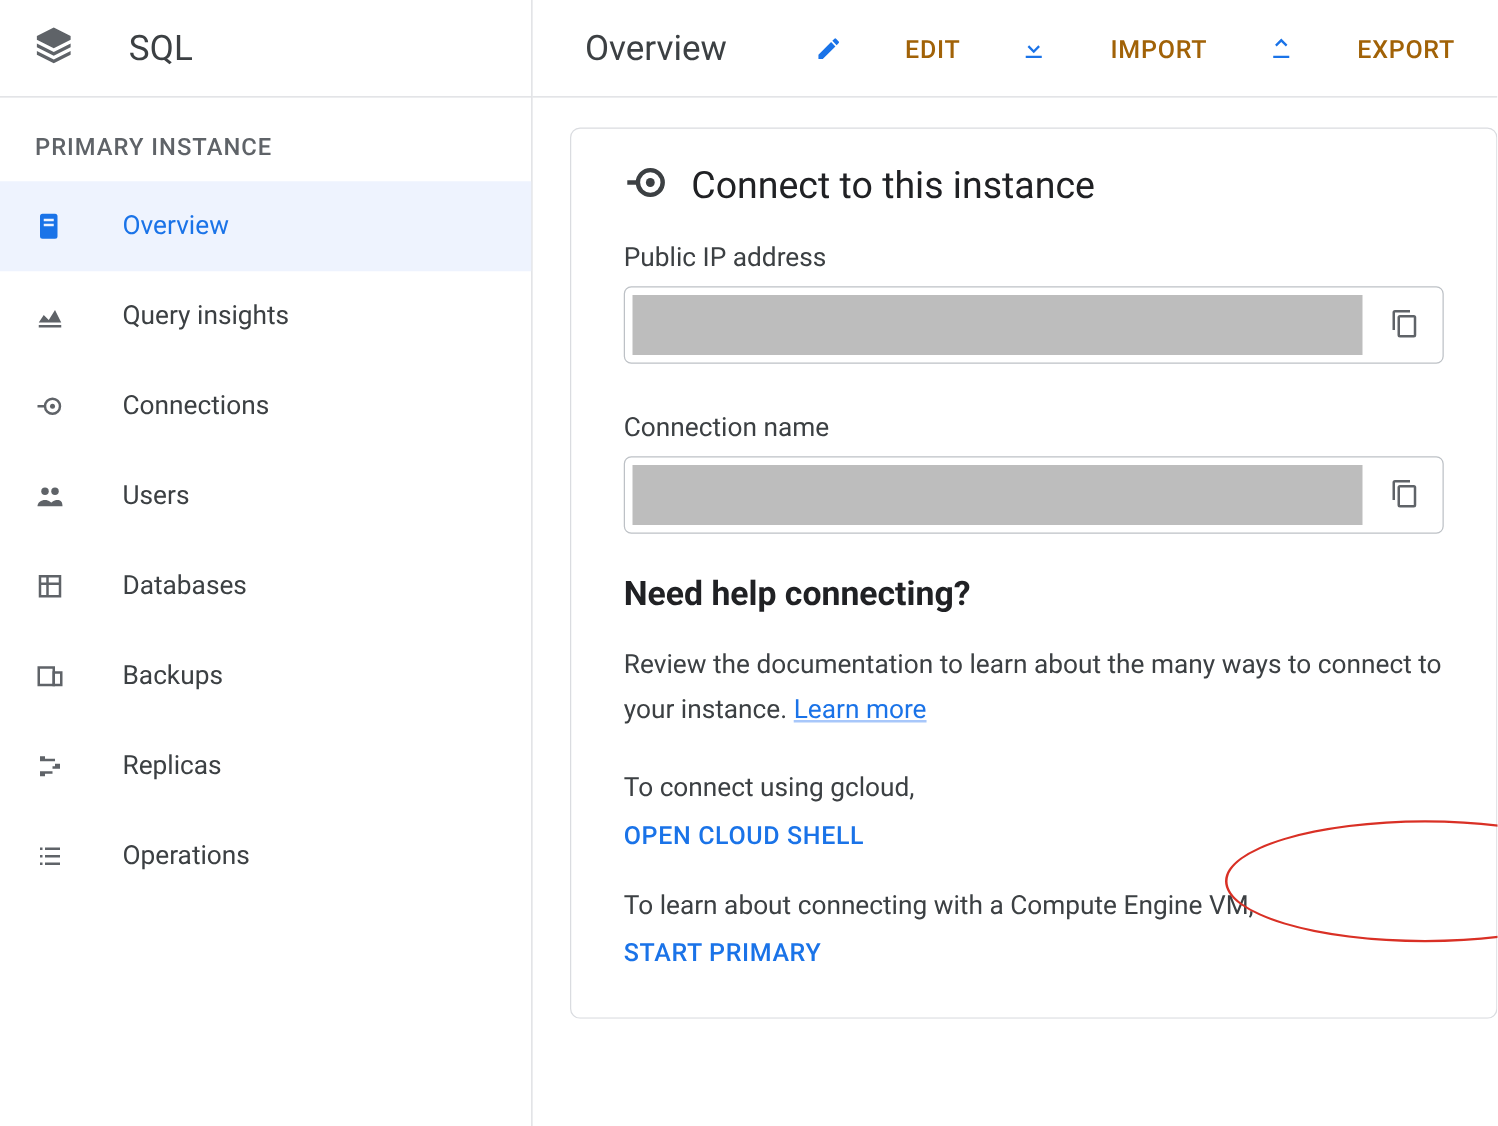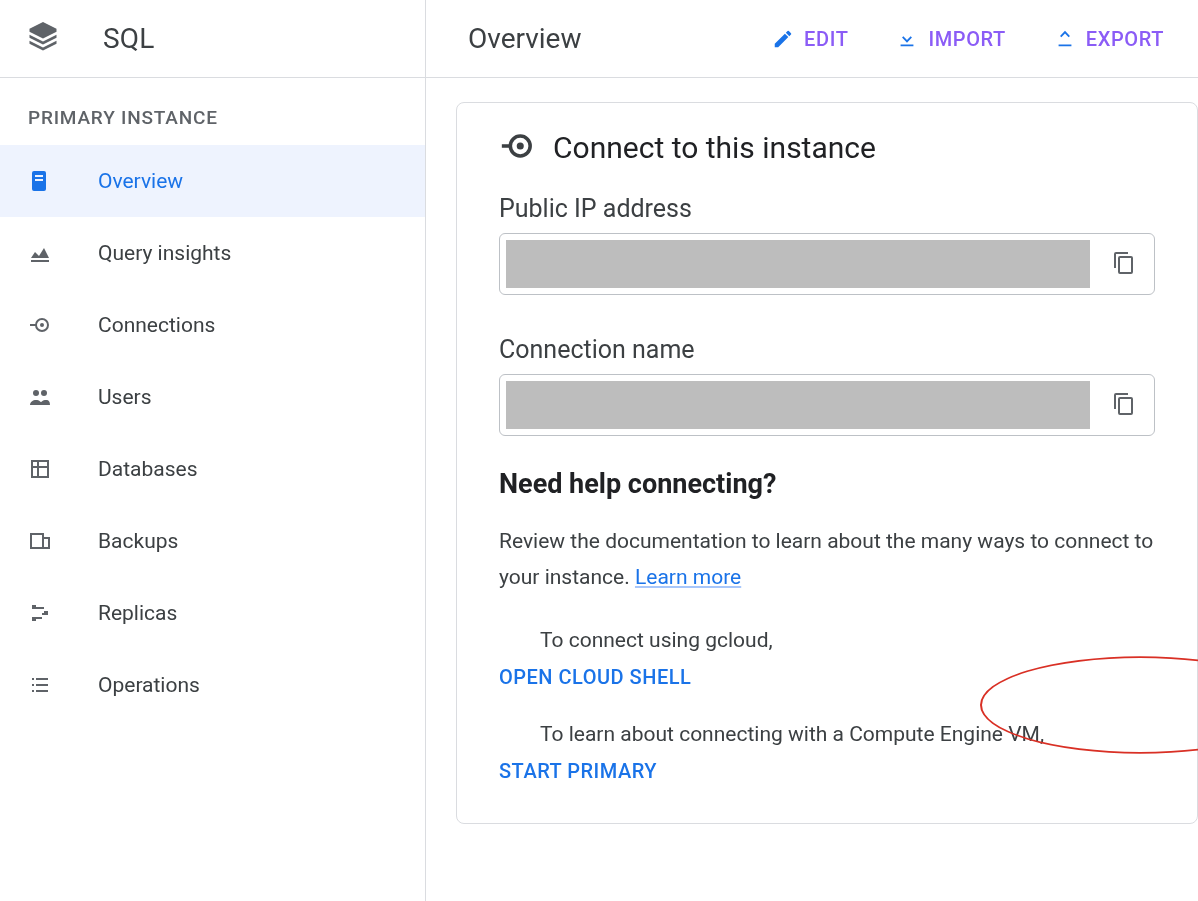--- a/index.html
+++ b/index.html
@@ -67,47 +67,48 @@
     border-bottom: 1px solid #dadce0;
   }
   .main-header .page-title {
     font-size: 28px;
     color: #3c4043;
     flex: 1;
   }
   .action-btn {
     display: inline-flex;
     align-items: center;
-    color: #8b5cf6;
+    color: #a16207;
     font-size: 20px;
     font-weight: 500;
     letter-spacing: .6px;
     margin-left: 48px;
     cursor: pointer;
     background: none;
     border: none;
     font-family: inherit;
+    gap: 40px;
   }
   .action-btn svg { margin-right: 10px; }
 
   .content { padding: 24px 0 0 30px; overflow:auto; }
   .card {
     border: 1px solid #dadce0;
     border-radius: 8px;
     padding: 26px 42px 40px 42px;
     width: 742px;
   }
   .card-title-row { display: flex; align-items: center; margin-bottom: 28px; }
   .card-title {
     font-size: 30px;
     color: #202124;
     margin-left: 20px;
     font-weight: 400;
   }
-  .field-label { font-size: 25px; color: #3c4043; margin-bottom: 10px; }
+  .field-label { font-size: 21px; color: #3c4043; margin-bottom: 10px; }
   .field-box {
     border: 1px solid #bdc1c6;
     border-radius: 6px;
     height: 62px;
     display: flex;
     align-items: center;
     padding: 4px 18px 4px 6px;
     margin-bottom: 40px;
   }
   .field-box:last-of-type { margin-bottom: 32px; }
@@ -120,21 +121,21 @@
   .copy-btn {
     background: none;
     border: none;
     cursor: pointer;
     color:#5f6368;
   }
 
   .help-title { font-size: 27px; margin: 8px 0 24px 0; color:#202124; }
   .help-text { font-size: 21px; line-height: 1.7; color:#3c4043; }
   .help-link { color:#1a73e8; text-decoration: underline; cursor:pointer; text-decoration-color:#a8c7fa; }
-  .para { margin-top: 28px; font-size: 21px; line-height:1.7; color:#3c4043;margin-left:41px; }
+  .para { margin-top: 28px; font-size: 21px; line-height:1.7; color:#3c4043; }
   .flat-link {
     color:#1a73e8;
     font-weight:500;
     letter-spacing:.5px;
     font-size: 20px;
     background:none;
     border:none;
     cursor:pointer;
     font-family: inherit;
     display:block;

